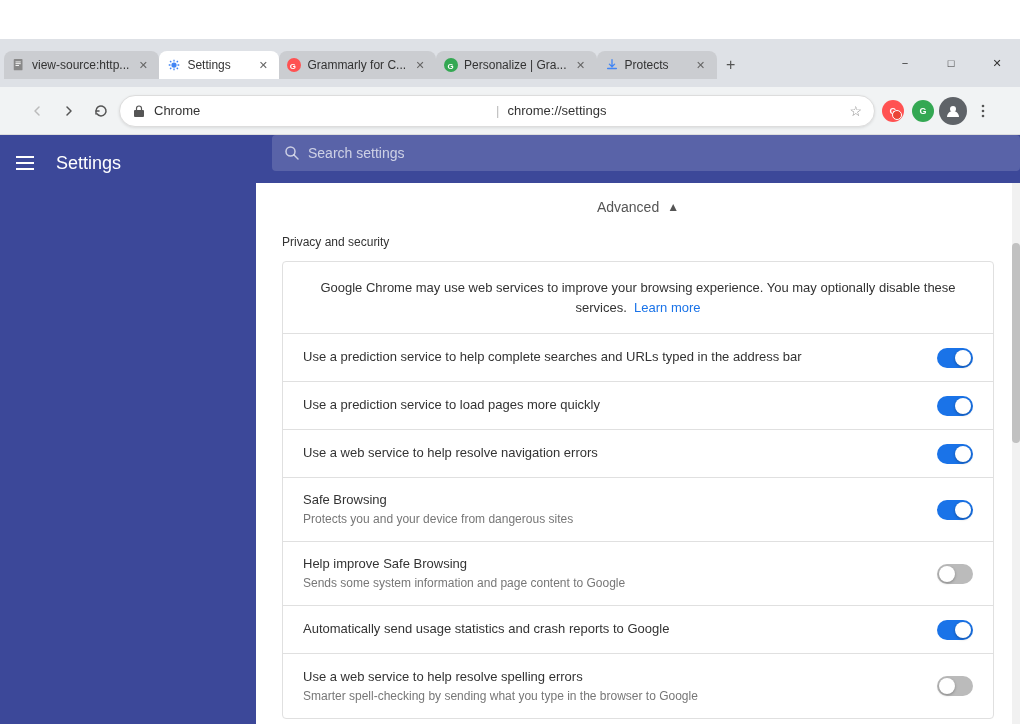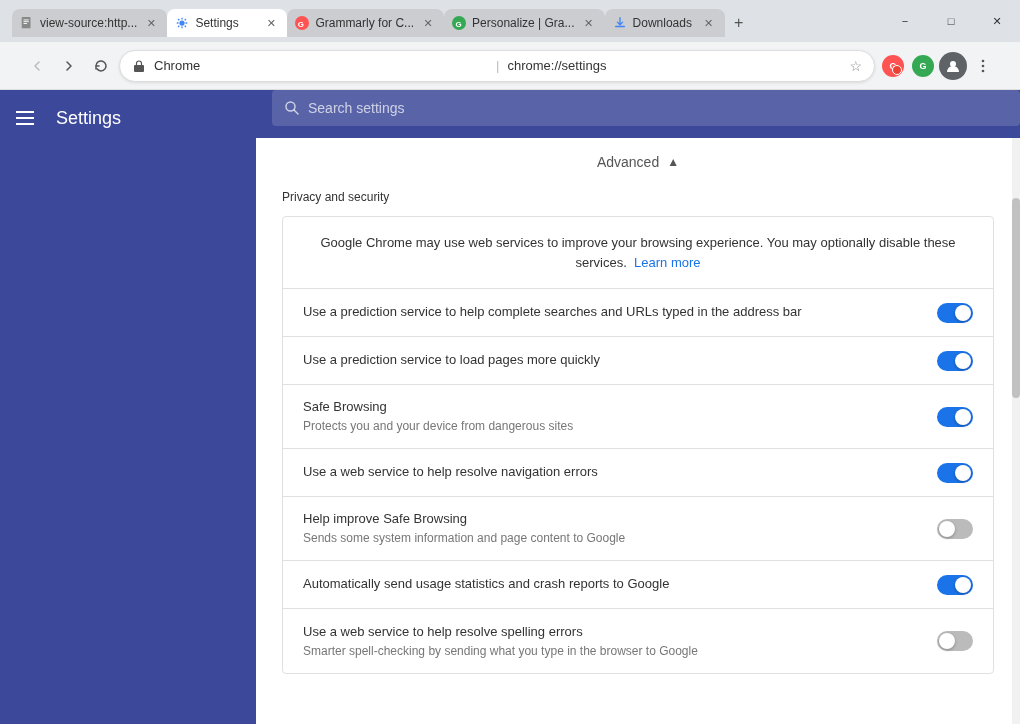--- a/index.html
+++ b/index.html
@@ -1,25 +1,26 @@
 <!DOCTYPE html>
 <html><head>
   <meta charset="utf-8">
   <style>
     * { margin: 0; padding: 0; box-sizing: border-box; }
     body { font-family: 'Segoe UI', Arial, sans-serif; background: #fff; width: 1020px; height: 724px; overflow: hidden; }
 
     
     .titlebar {
-      height: 42px;
+      height: 48px;
       background: #dee1e6;
       display: flex;
       align-items: center;
       justify-content: space-between;
-      padding: 0 0 0 12px;
+      padding: 0 0 0 4px;
+      margin-top: 39px;
     }
     .tabs-area {
       display: flex;
       align-items: flex-end;
       height: 32px;
       flex: 1;
     }
     .tab {
       display: flex;
       align-items: center;
@@ -415,21 +416,21 @@
         <text x="4" y="12" font-size="9" fill="#fff" font-weight="bold">G</text>
       </svg>
       <span class="tab-label">Personalize | Gra...</span>
       <span class="tab-close">✕</span>
     </div>
 
     <div class="tab">
       <svg class="tab-icon" viewBox="0 0 16 16" fill="none">
         <path d="M8 2v8M5 7l3 3 3-3M3 12h10" stroke="#4285f4" stroke-width="1.5" stroke-linecap="round"></path>
       </svg>
-      <span class="tab-label">Downloads</span>
+      <span class="tab-label">Protects</span>
       <span class="tab-close">✕</span>
     </div>
     <div class="new-tab-btn">+</div>
   </div>
   <div class="window-controls">
     <div class="win-btn">−</div>
     <div class="win-btn">□</div>
     <div class="win-btn close">✕</div>
   </div>
 </div>
@@ -548,39 +549,39 @@
 
           <div class="setting-row">
             <div class="setting-text">
               <div class="setting-main">Use a prediction service to load pages more quickly</div>
             </div>
             <div class="toggle on">
               <div class="toggle-thumb"></div>
             </div>
           </div>
 
+          <div class="setting-row">
+            <div class="setting-text">
+              <div class="setting-main">Use a web service to help resolve navigation errors</div>
+            </div>
+            <div class="toggle on">
+              <div class="toggle-thumb"></div>
+            </div>
+          </div>
+
           <div class="setting-row two-line">
             <div class="setting-text">
               <div class="setting-main">Safe Browsing</div>
               <div class="setting-sub">Protects you and your device from dangerous sites</div>
             </div>
             <div class="toggle on">
               <div class="toggle-thumb"></div>
             </div>
           </div>
 
-          <div class="setting-row">
-            <div class="setting-text">
-              <div class="setting-main">Use a web service to help resolve navigation errors</div>
-            </div>
-            <div class="toggle on">
-              <div class="toggle-thumb"></div>
-            </div>
-          </div>
-
           <div class="setting-row two-line">
             <div class="setting-text">
               <div class="setting-main">Help improve Safe Browsing</div>
               <div class="setting-sub">Sends some system information and page content to Google</div>
             </div>
             <div class="toggle off">
               <div class="toggle-thumb"></div>
             </div>
           </div>
 

